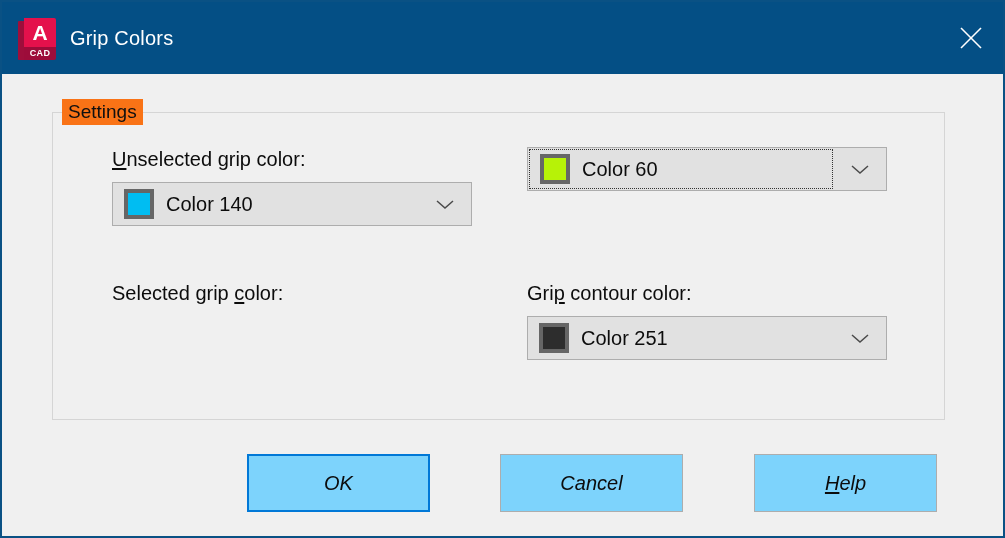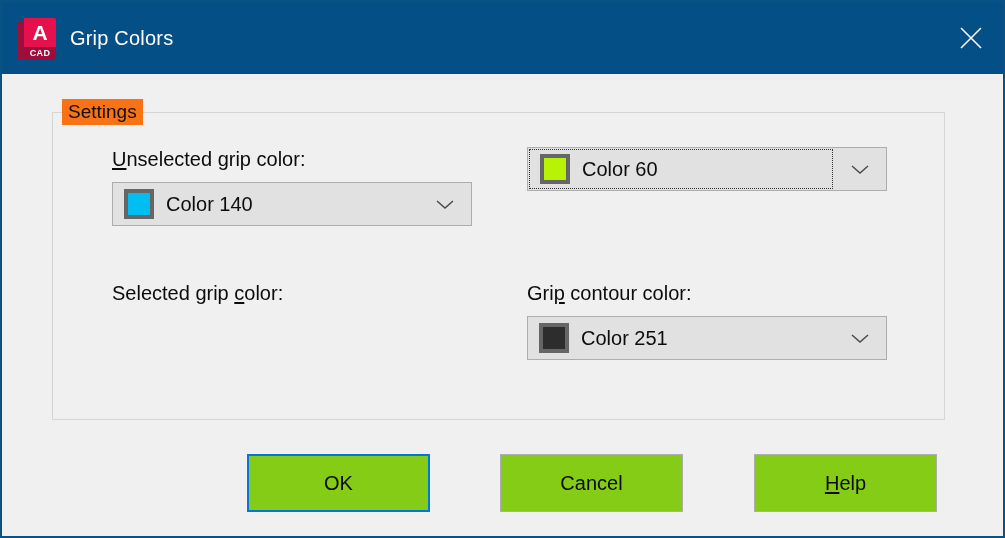--- a/index.html
+++ b/index.html
@@ -224,30 +224,31 @@
     justify-content: center;
   }
   .combo-arrow svg { display: block; }
 
   
   .btn {
     position: absolute;
     width: 183px;
     height: 58px;
     box-sizing: border-box;
-    background: #84cc16;
+    background: #7dd3fc;
     border: 1px solid #adadad;
     font-size: 20px;
     color: #0c0c0c;
     display: flex;
     align-items: center;
     justify-content: center;
     cursor: default;
     font-family: "Liberation Sans", sans-serif;
     padding: 0;
+    font-style: italic;
   }
   .btn.default {
     border: 2px solid #0078d7;
   }
   .btn u {
     text-decoration: underline;
     text-underline-offset: 2px;
   }
 </style>
 </head>

